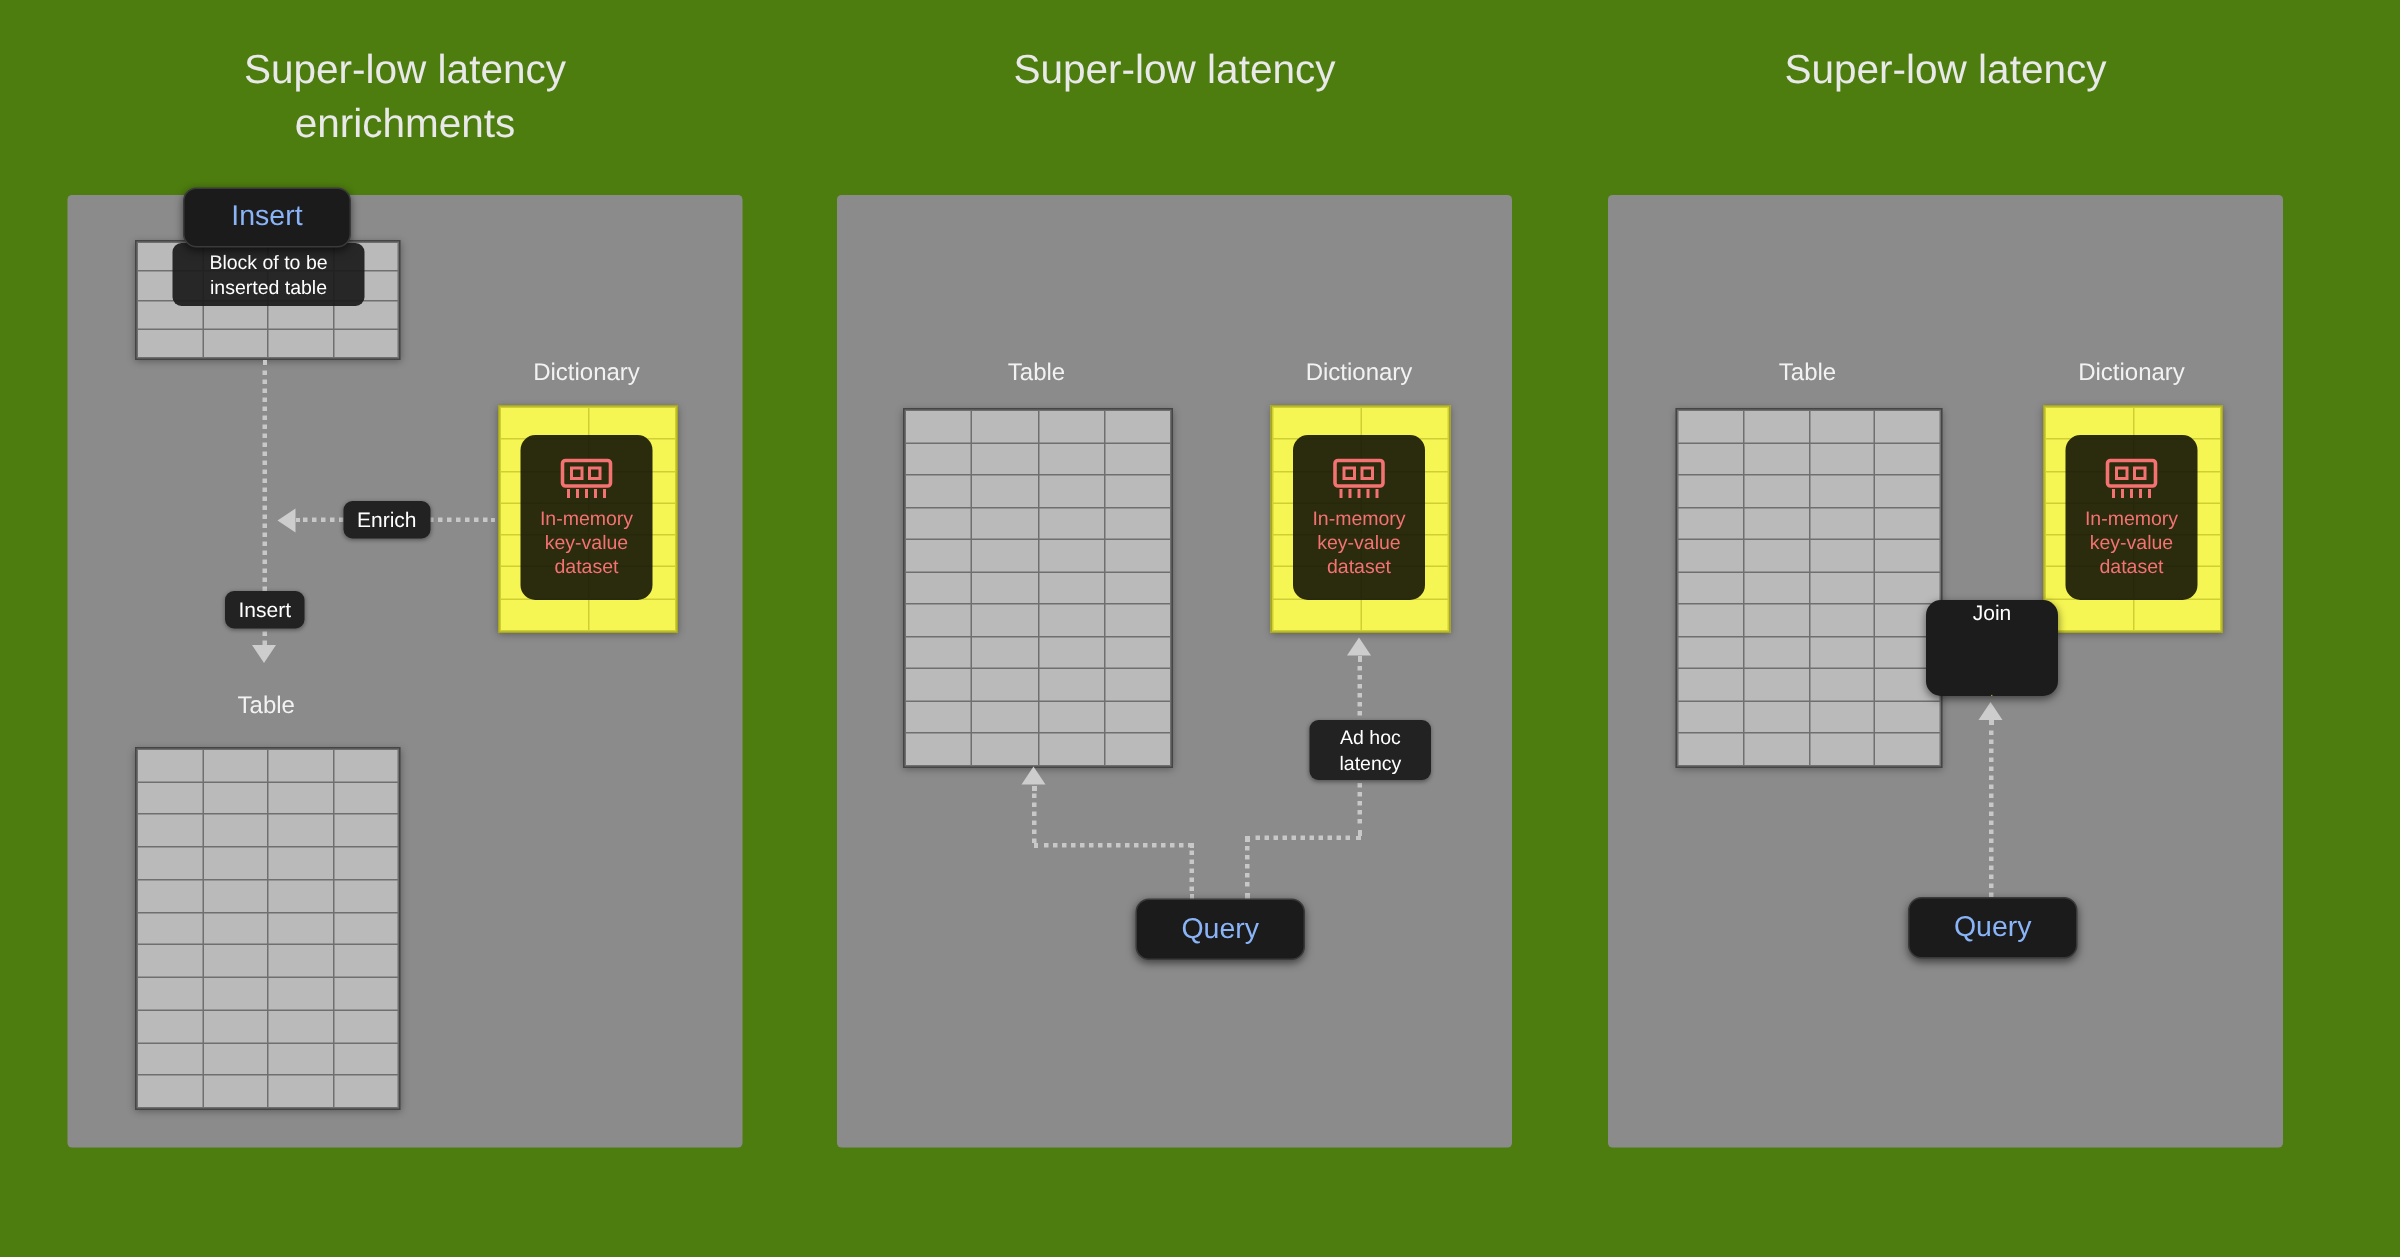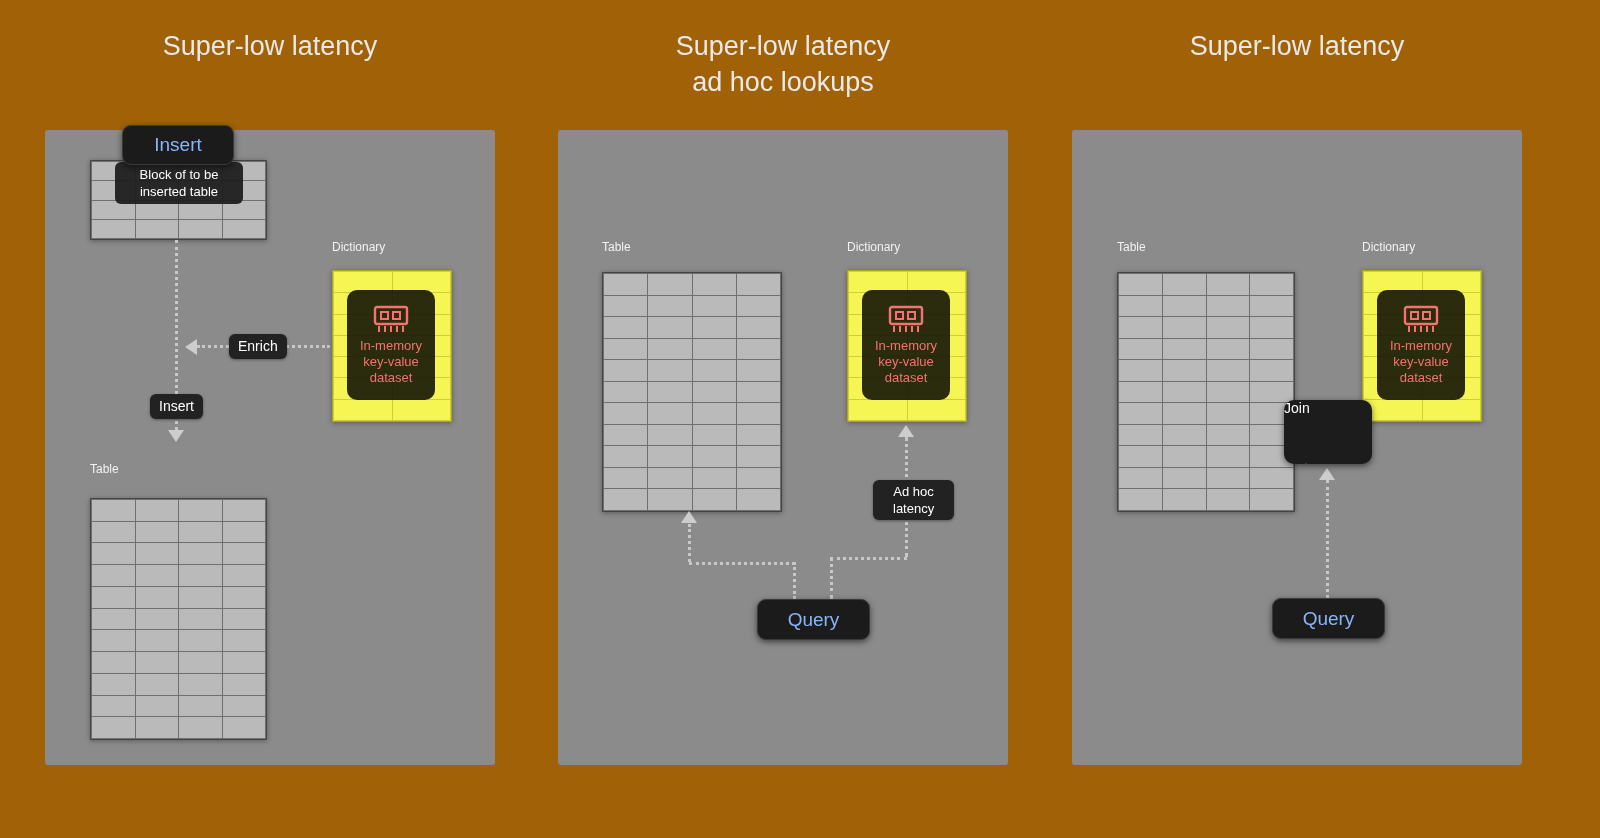--- a/index.html
+++ b/index.html
@@ -1,24 +1,24 @@
 <!DOCTYPE html>
 <html><head>
 <meta charset="utf-8">
 <style>
   html,body{margin:0;padding:0;background:#000;}
   #canvas{
-    position:relative;width:1600px;height:838px;background:#a16207;overflow:hidden;
+    position:relative;width:1600px;height:838px;background:#4d7c0f;overflow:hidden;
     font-family:"Liberation Sans",sans-serif;
   }
   .col{position:absolute;top:0;height:838px;width:450px;}
   .panel-bg{position:absolute;left:0;top:130px;width:450px;height:635px;background:#8b8b8b;border-radius:3px;}
   .title{position:absolute;left:0;top:28px;width:450px;text-align:center;color:#e9e9e9;font-size:27px;line-height:36px;}
   .title span{display:block;}
-  .lbl{position:absolute;color:#f2f2f2;font-size:12px;text-align:left;z-index:2;}
+  .lbl{position:absolute;color:#f2f2f2;font-size:16px;text-align:center;z-index:2;}
   .grid-table{position:absolute;gap:1px;padding:1px;z-index:1;box-shadow:0 1px 5px rgba(0,0,0,.35);}
   .t-gray{background:#6f6f6f;border:1px solid #454545;}
   .t-gray > div{background:#bababa;}
   .t-yellow{background:#cfcf35;border:1px solid #a8a81e;}
   .t-yellow > div{background:#f5f553;}
   .dict{position:absolute;width:118px;height:150px;z-index:2;border-radius:16px;}
   .dict .grid-table{left:0;top:0;width:116px;height:148px;}
   .dict-core{
     position:absolute;left:15px;top:20px;width:88px;height:110px;z-index:3;
     background:rgba(25,25,8,0.92);border-radius:10px;
@@ -41,32 +41,33 @@
   }
   .blocklbl span{display:block;}
   .dotv{position:absolute;border-left:3px dotted #c8c8c8;width:0;z-index:1;}
   .doth{position:absolute;border-top:3px dotted #c8c8c8;height:0;z-index:1;}
   .arr{position:absolute;width:0;height:0;z-index:2;}
   .arr-up{border-left:8px solid transparent;border-right:8px solid transparent;border-bottom:12px solid #cdcdcd;}
   .arr-down{border-left:8px solid transparent;border-right:8px solid transparent;border-top:12px solid #cdcdcd;}
   .arr-left{border-top:8px solid transparent;border-bottom:8px solid transparent;border-right:12px solid #cdcdcd;}
   .join-badge{
     position:absolute;background:#1c1c1c;border-radius:10px;z-index:4;
-    display:flex;flex-direction:column;justify-content:center;
+    display:flex;flex-direction:column;align-items:center;justify-content:center;
     color:#fff;font-size:14px;box-shadow:0 2px 6px rgba(0,0,0,.55);gap:47px;
   }
 </style>
 </head>
 <body>
 
 <div id="canvas">
 
   <div class="col" style="left:45px;">
     <div class="title">
       <span>Super-low latency</span>
+      <span>enrichments</span>
     </div>
     <div class="panel-bg"></div>
 
     <div class="btn" style="left:77px;top:125px;width:110px;height:38px;">Insert</div>
 
     <div class="grid-table t-gray" style="left: 45px; top: 160px; width: 173px; height: 76px; display: grid; grid-template-columns: repeat(4, 1fr);">
         <div></div>
         <div></div>
         <div></div>
         <div></div>
@@ -179,21 +180,20 @@
         <span>In-memory</span>
         <span>key-value</span>
         <span>dataset</span>
       </div>
     </div>
   </div>
 
   <div class="col" style="left:558px;">
     <div class="title">
       <span>Super-low latency</span>
-      <span>ad hoc lookups</span>
     </div>
     <div class="panel-bg"></div>
 
     <div class="lbl" style="left:44px;top:240px;width:178px;">Table</div>
     <div class="grid-table t-gray" style="left: 44px; top: 272px; width: 176px; height: 236px; display: grid; grid-template-columns: repeat(4, 1fr);">
         <div></div>
         <div></div>
         <div></div>
         <div></div>
         <div></div>

